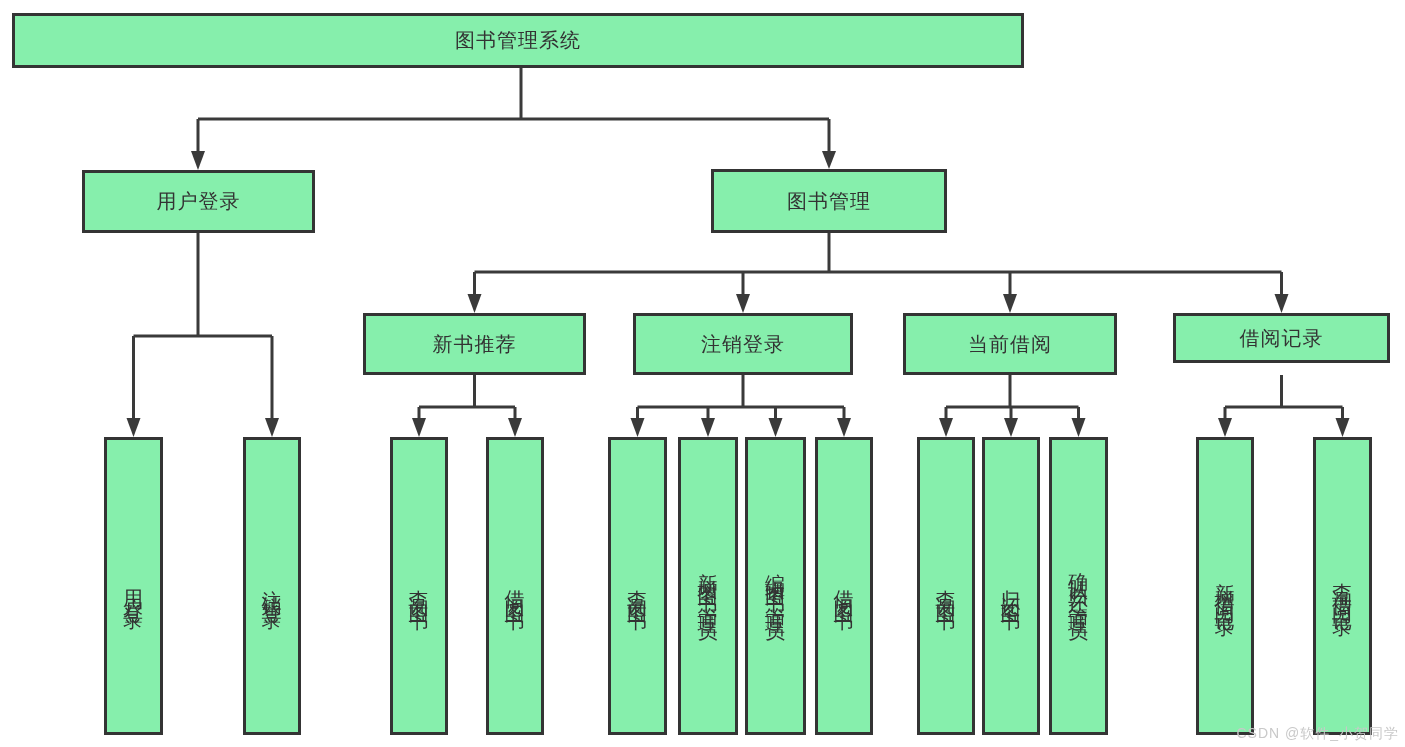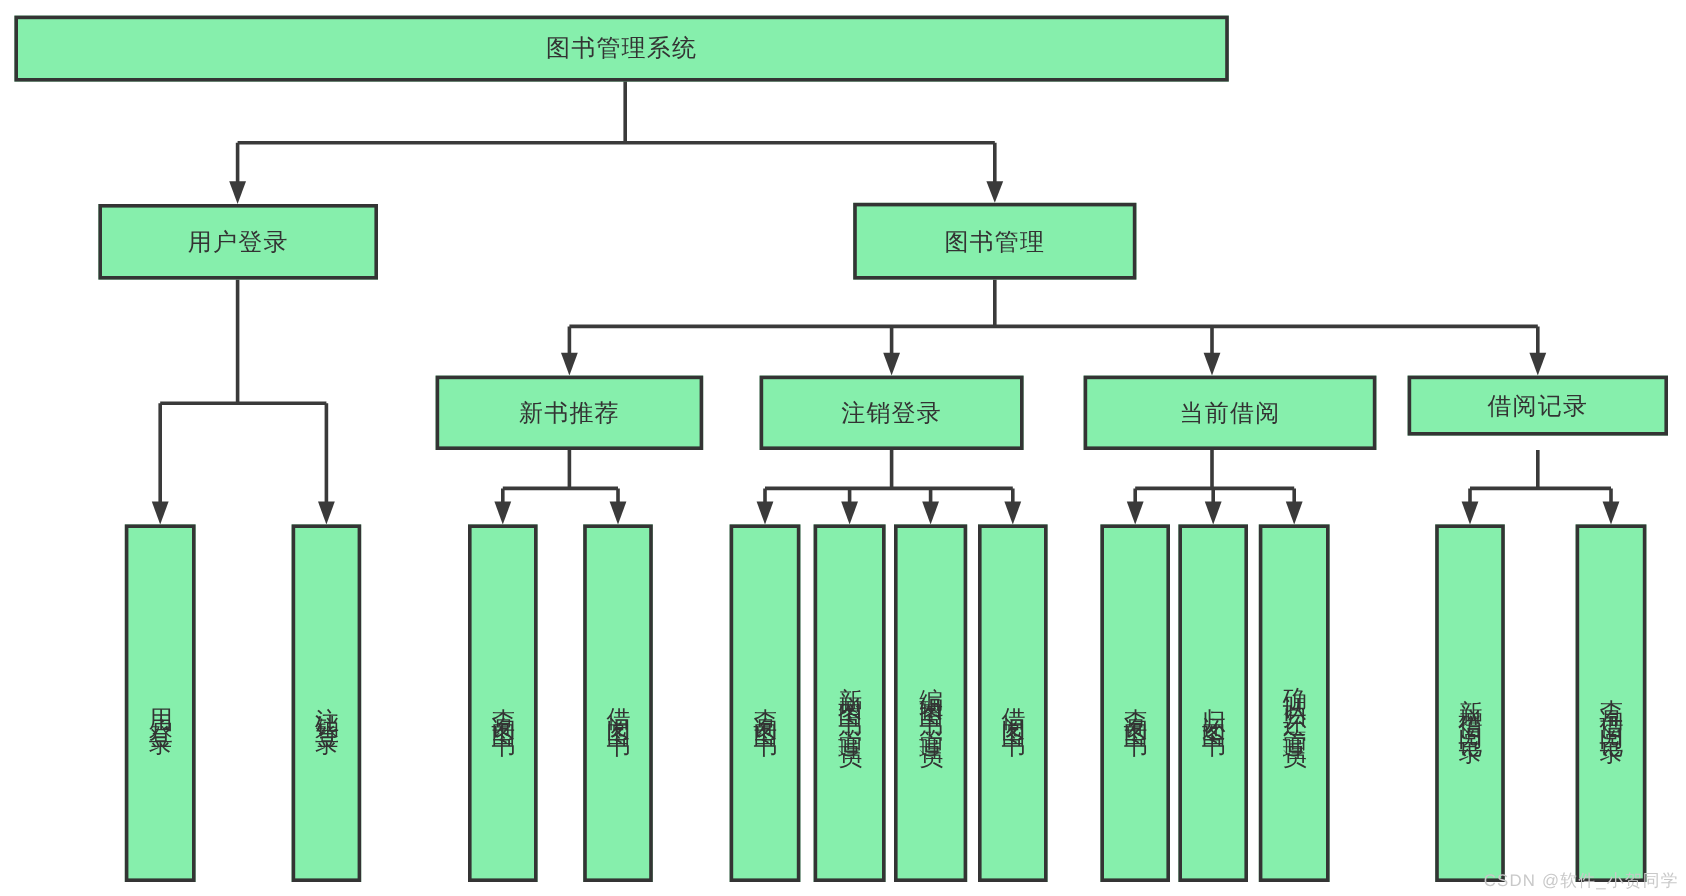--- a/index.html
+++ b/index.html
@@ -88,21 +88,21 @@
     <polygon points="1335.5,418 1349.5,418 1342.5,437"></polygon>
   </svg>
 
   <div class="box" style="left:12px;top:13px;width:1012px;height:55px">图书管理系统</div>
 
   <div class="box" style="left:82px;top:170px;width:233px;height:63px">用户登录</div>
   <div class="box" style="left:711px;top:169px;width:236px;height:64px">图书管理</div>
 
   <div class="box" style="left:363px;top:313px;width:223px;height:62px">新书推荐</div>
   <div class="box" style="left:633px;top:313px;width:220px;height:62px">注销登录</div>
-  <div class="box" style="left:903px;top:313px;width:244px;height:62px">当前借阅</div>
+  <div class="box" style="left:903px;top:313px;width:214px;height:62px">当前借阅</div>
   <div class="box" style="left:1173px;top:313px;width:217px;height:50px">借阅记录</div>
 
   <div class="box vert" style="left:104px;top:437px;width:59px;height:298px">用户登录</div>
   <div class="box vert" style="left:243px;top:437px;width:58px;height:298px">注销登录</div>
 
   <div class="box vert" style="left:390px;top:437px;width:58px;height:298px">查询图书</div>
   <div class="box vert" style="left:486px;top:437px;width:58px;height:298px">借阅图书</div>
 
   <div class="box vert" style="left:608px;top:437px;width:59px;height:298px">查询图书</div>
   <div class="box vert" style="left:678px;top:437px;width:60px;height:298px">新增图书（管理员）</div>

